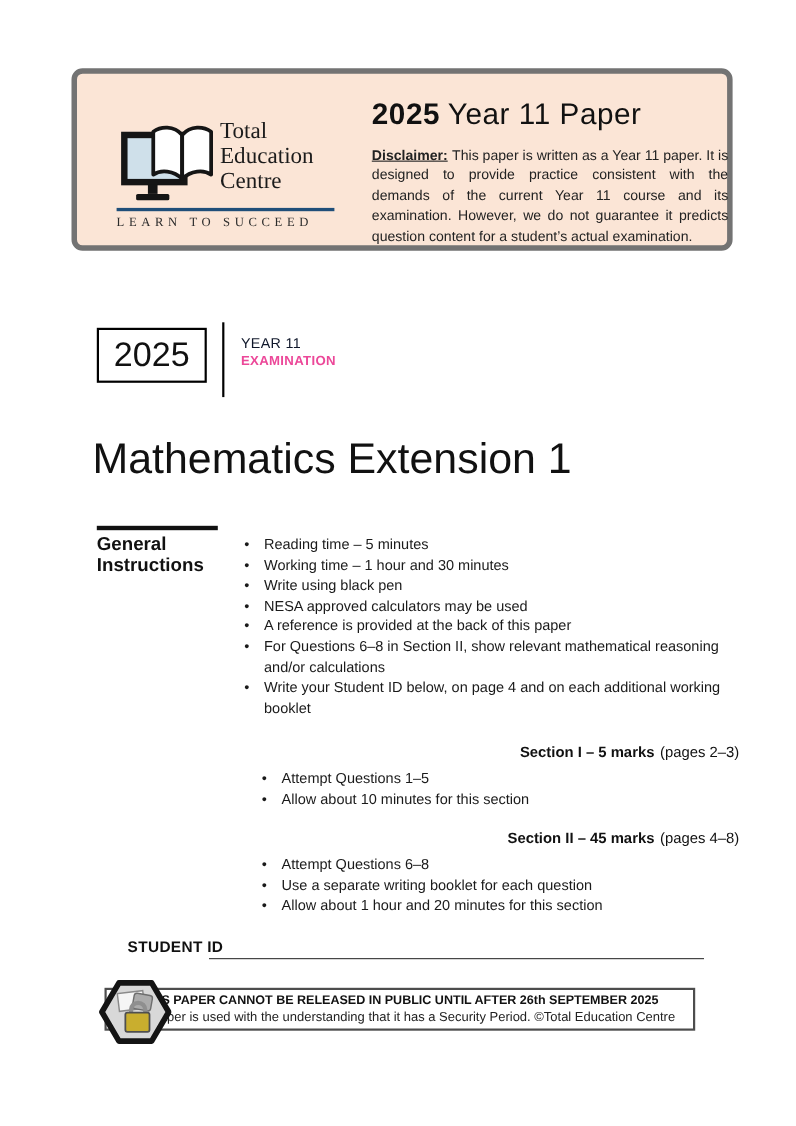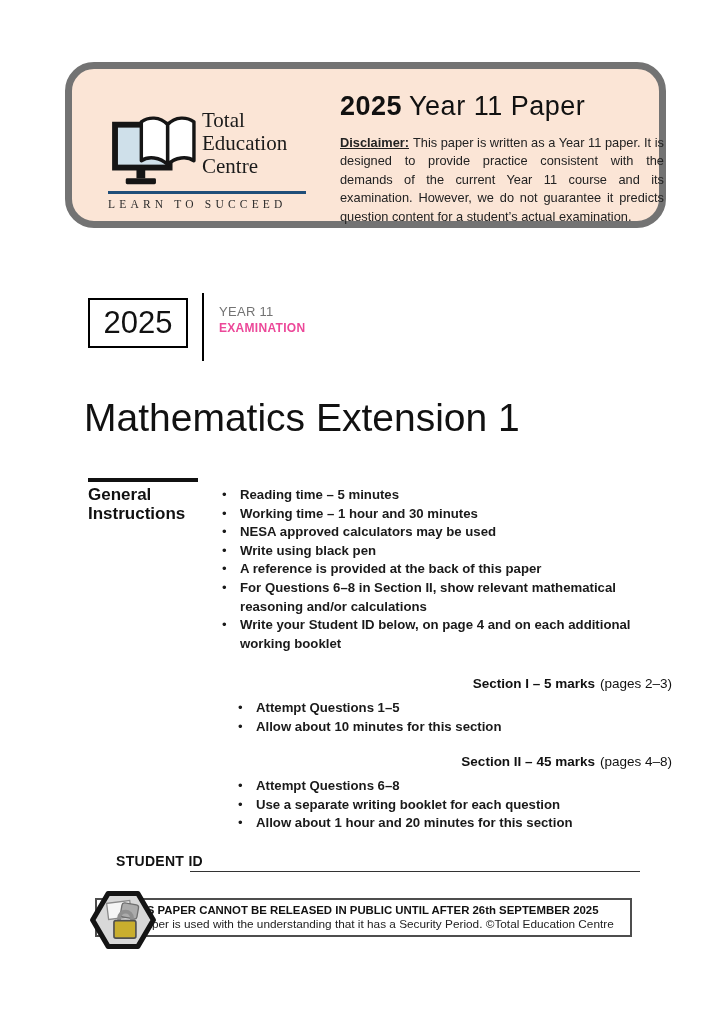--- a/index.html
+++ b/index.html
@@ -5,21 +5,21 @@
   * { margin:0; padding:0; box-sizing:border-box; }
   html,body { background:#ffffff; }
   .page {
     position:relative; width:724px; height:1024px; background:#ffffff;
     font-family:"Liberation Sans", sans-serif; color:#1a1a1a; overflow:hidden;
   }
 
   
   .banner {
     position:absolute; left:65px; top:62px; width:601px; height:166px;
-    background:#fbe5d6; border:7px solid #737373; border-radius:29px;
+    background:#fbe5d6; border:5px solid #737373; border-radius:10px;
   }
   .logo { position:absolute; left:36px; top:38px; width:198px; }
   .logo-row { display:flex; align-items:flex-start; }
   .logo-icon { width:92px; height:76px; flex:0 0 auto; margin-top:6px; }
   .logo-name {
     font-family:"Liberation Serif", serif; font-size:21px; line-height:23px;
     color:#1b1b1b; margin-left:2px; margin-top:2px;
   }
   .logo-rule { height:3px; background:#1f4e79; margin-top:2px; }
   .logo-tagline {
@@ -34,38 +34,38 @@
   .disclaimer .dlabel { font-weight:700; margin-right:4px;text-decoration:underline; }
 
   
   .exam-row { position:absolute; left:88px; top:298px; }
   .year-box {
     width:100px; height:50px; border:2px solid #000; display:flex;
     align-items:center; justify-content:center; font-size:31px; color:#111;
   }
   .exam-divider { position:absolute; left:114px; top:-5px; width:2px; height:68px; background:#000; }
   .exam-labels { position:absolute; left:131px; top:6px; white-space:nowrap; }
-  .exam-level { font-size:13px; color:#737373; letter-spacing:0.3px; }
+  .exam-level { font-size:13px; color:#0f172a; letter-spacing:0.3px; }
   .exam-type { font-size:12px; font-weight:700; color:#ec4899; margin-top:2px; letter-spacing:0.3px; }
 
   
   .subject {
     position:absolute; left:84px; top:396px; font-size:39px; font-weight:400;
     color:#111; white-space:nowrap;
   }
 
   
   .side-label {
     position:absolute; left:88px; width:110px; border-top:4px solid #111;
     padding-top:4px; font-weight:700; font-size:17px; line-height:18.5px; color:#111;
   }
   .bullet-list { list-style:none; }
   .bullet-list li { display:flex; font-size:13.2px; line-height:18.6px; color:#1a1a1a; }
   .bullet-list li::before { content:"\2022"; width:18px; flex:0 0 18px; font-size:13.2px; }
-  .bullet-list li span { width:424px;font-weight:bold; }
+  .bullet-list li span { width:424px; }
 
   .general-label { top:478px; }
   .general-content { position:absolute; left:222px; top:486px; width:444px; }
 
   .marks-label { top:672px; }
   .marks-content { position:absolute; left:202px; top:676px; width:470px; }
   .sec-head { font-size:13.5px; color:#111;text-align:right; }
   .sec-head .b { font-weight:700; }
   .sec-head .pages { font-weight:400; margin-left:5px; }
   .marks-content .bullet-list { margin:8px 0 0 36px; }
@@ -135,24 +135,24 @@
   </div>
   <div class="general-content">
     <ul class="bullet-list">
       <li>
           <span>Reading time – 5 minutes</span>
         </li>
       <li>
           <span>Working time – 1 hour and 30 minutes</span>
         </li>
       <li>
+          <span>Write using black pen</span>
+        </li>
+      <li>
           <span>NESA approved calculators may be used</span>
-        </li>
-      <li>
-          <span>Write using black pen</span>
         </li>
       <li>
           <span>A reference is provided at the back of this paper</span>
         </li>
       <li>
           <span>For Questions 6–8 in Section II, show relevant mathematical reasoning and/or calculations</span>
         </li>
       <li>
           <span>Write your Student ID below, on page 4 and on each additional working booklet</span>
         </li>

